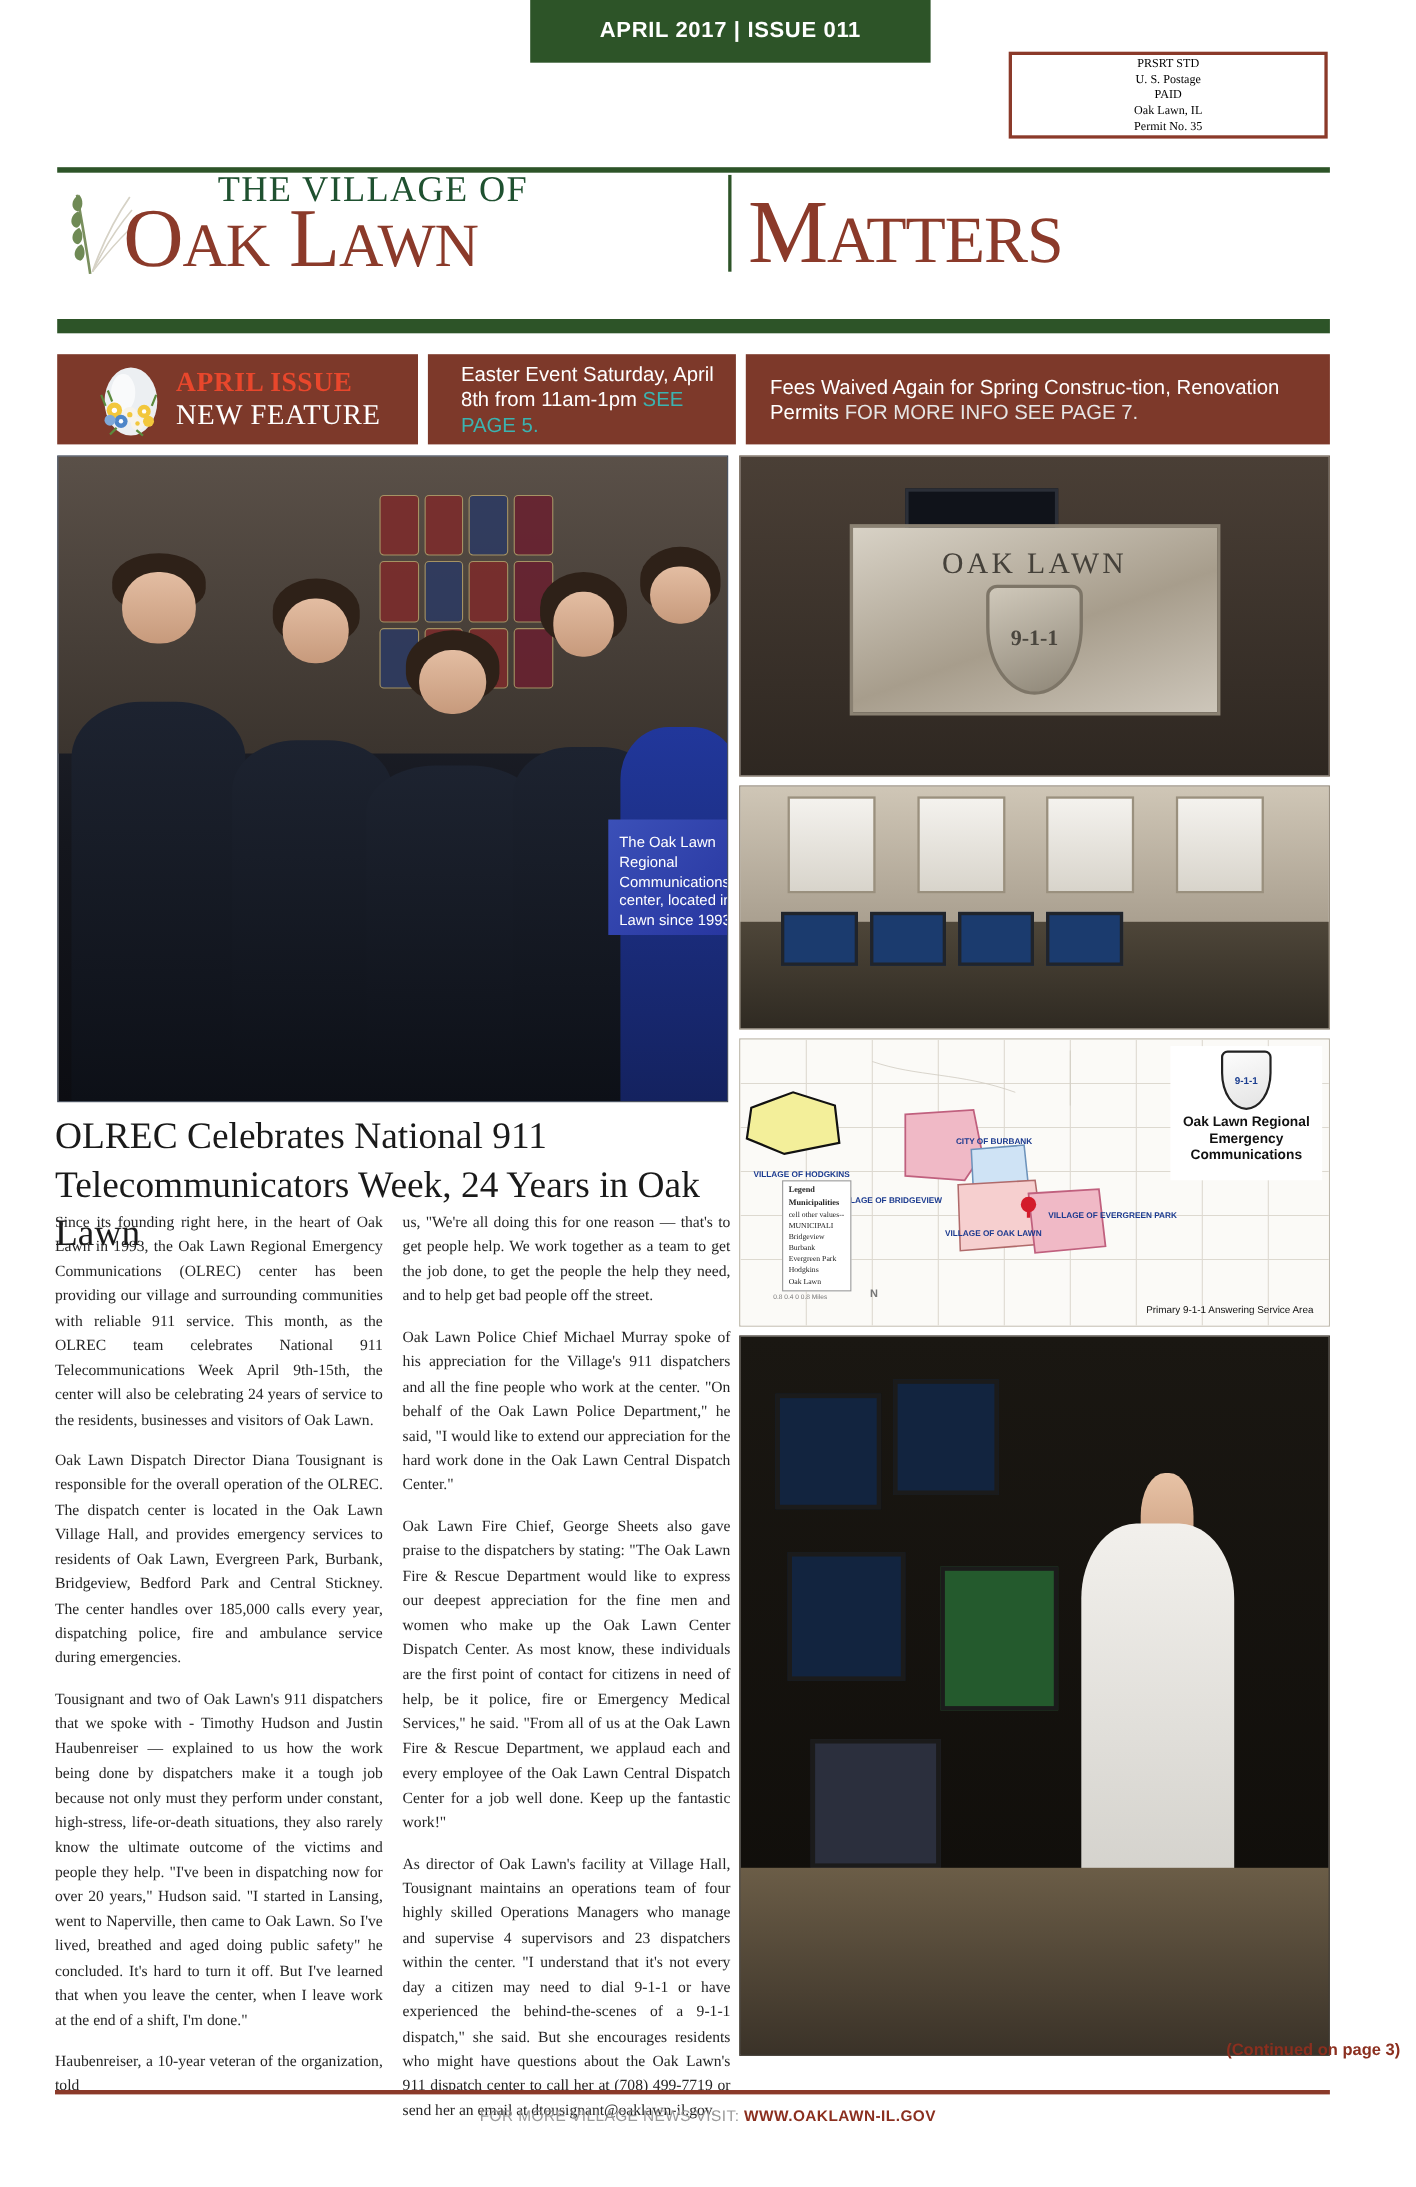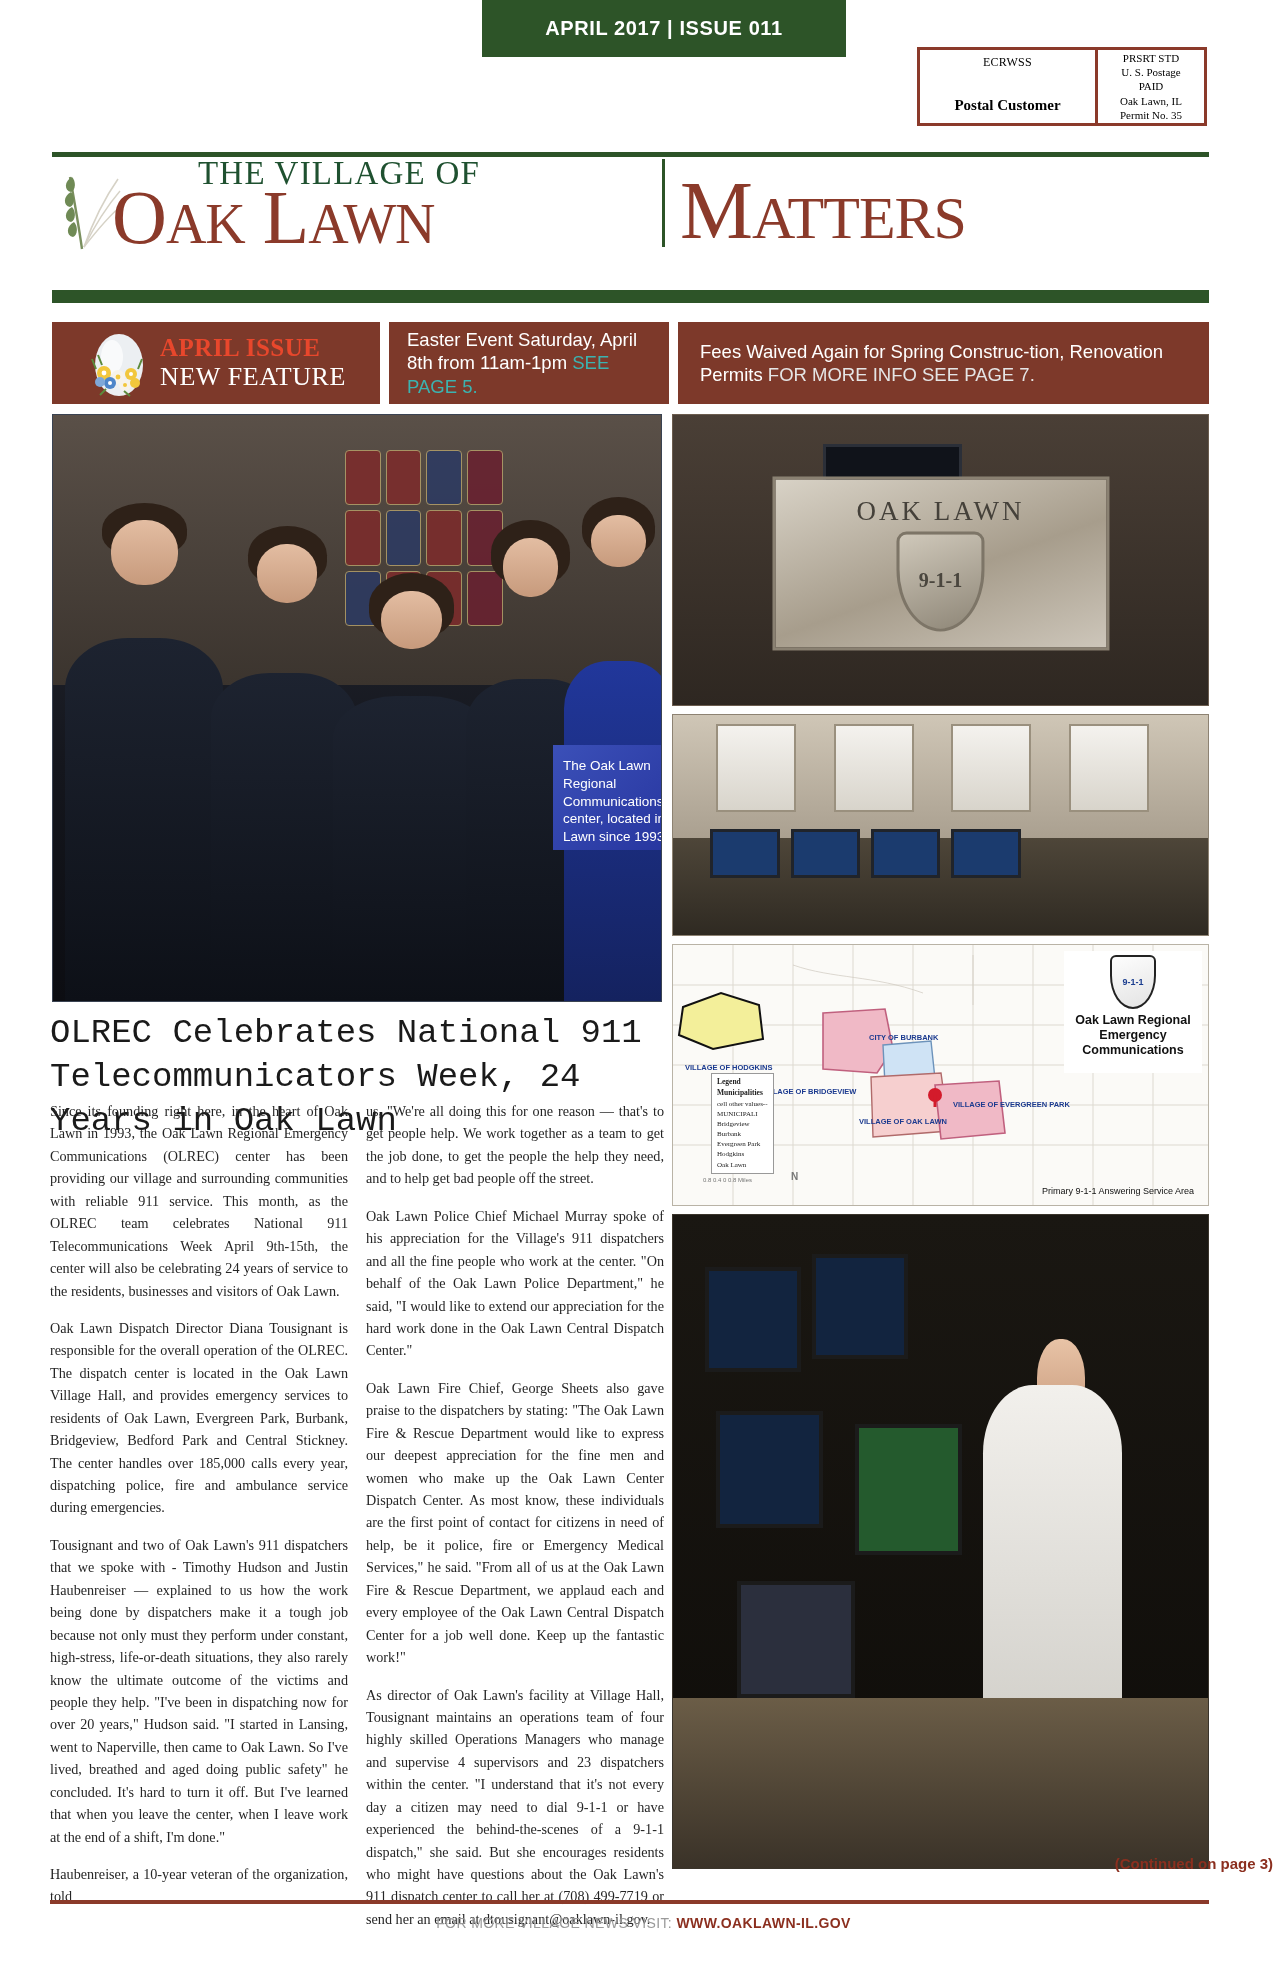--- a/index.html
+++ b/index.html
@@ -115,21 +115,21 @@
     position: absolute; left: 52px; top: 322px;
     width: 1157px; height: 82px;
     display: flex; gap: 9px;
   }
   .teaser {
     background: #7d392a; color: #fff;
     display: flex; align-items: center;
     padding: 0 14px;
   }
   .teaser.t1 { width: 328px; padding-left: 36px; }
-  .teaser.t2 { width: 280px; padding-left: 18px; }
+  .teaser.t2 { width: 280px; padding-left: 30px; }
   .teaser.t3 { flex: 1; padding-left: 22px; }
   .egg-icon { width: 62px; height: 68px; margin-right: 10px; flex: 0 0 auto; }
   .t1-text { font-family: "Liberation Serif", serif; line-height: 1.12; }
   .t1-line1 { color: #e8472c; font-size: 25px; font-weight: bold; letter-spacing: .5px; }
   .t1-line2 { color: #ffffff; font-size: 26px; letter-spacing: .6px; }
   .t2-text, .t3-text { font-size: 18.5px; line-height: 1.26; font-weight: 500; }
   .hl-teal { color: #3bb3b0; }
   .hl-sage { color: #e5e5e5; }
 
   
@@ -253,21 +253,21 @@
     position:absolute; right: 23%; bottom: 68%;
     width: 9%; height: 13%;
     background: linear-gradient(180deg,#e8c3a6,#c79a7c);
     border-radius: 46%;
   }
 
   
   .headline {
     position: absolute; left: 50px; top: 1012px;
     width: 614px;
-    font-family: Liberation Mono, monospace;
+    font-family: Liberation Serif, serif;
     font-size: 34px; line-height: 1.29; color: #1a1a1a;
   }
   .body-cols {
     position: absolute; left: 50px; top: 1100px;
     width: 614px; height: 775px;
     display: flex; gap: 18px;
   }
   .col { width: 298px; }
   .col p {
     font-family: "Liberation Serif", serif;
@@ -295,24 +295,20 @@
   .footer-text .url { color: #8b2f1f; font-weight: bold; }
 </style>
 </head>
 <body>
 
 <div class="page">
 
   <div class="issue-tab">APRIL 2017  |  ISSUE  011</div>
 
   <div class="postal-box">
-    <div class="postal-left">
-      <div class="ecrwss">ECRWSS</div>
-      <div class="pcust">Postal Customer</div>
-    </div>
     <div class="postal-right">
       <div>PRSRT STD</div>
       <div>U. S. Postage</div>
       <div>PAID</div>
       <div>Oak Lawn, IL</div>
       <div>Permit No. 35</div>
     </div>
   </div>
 
 

